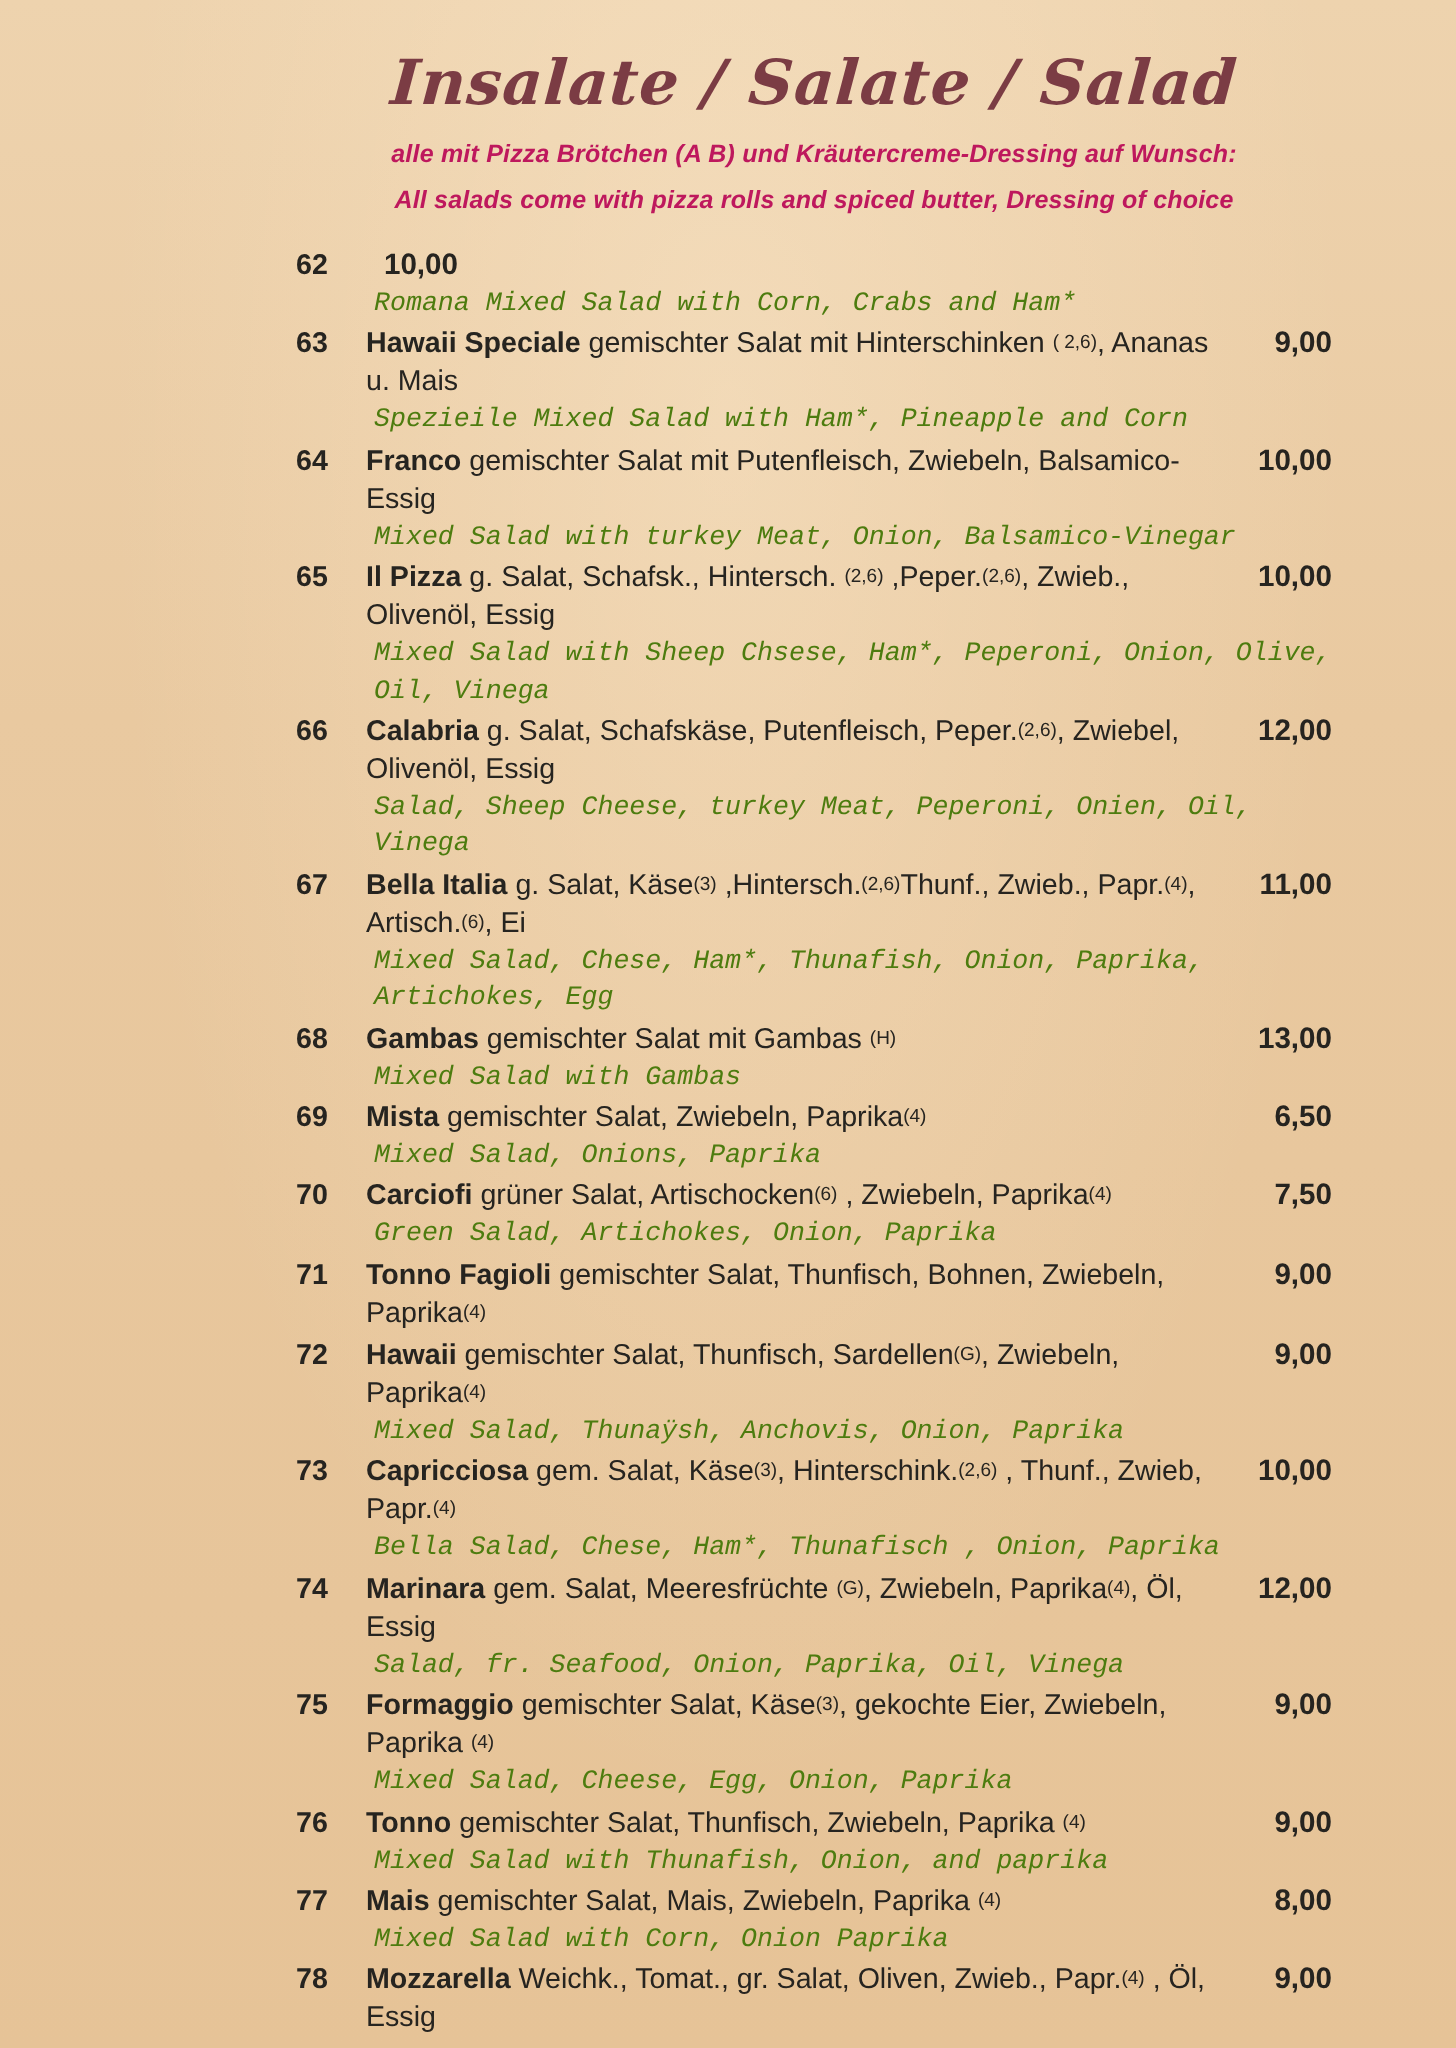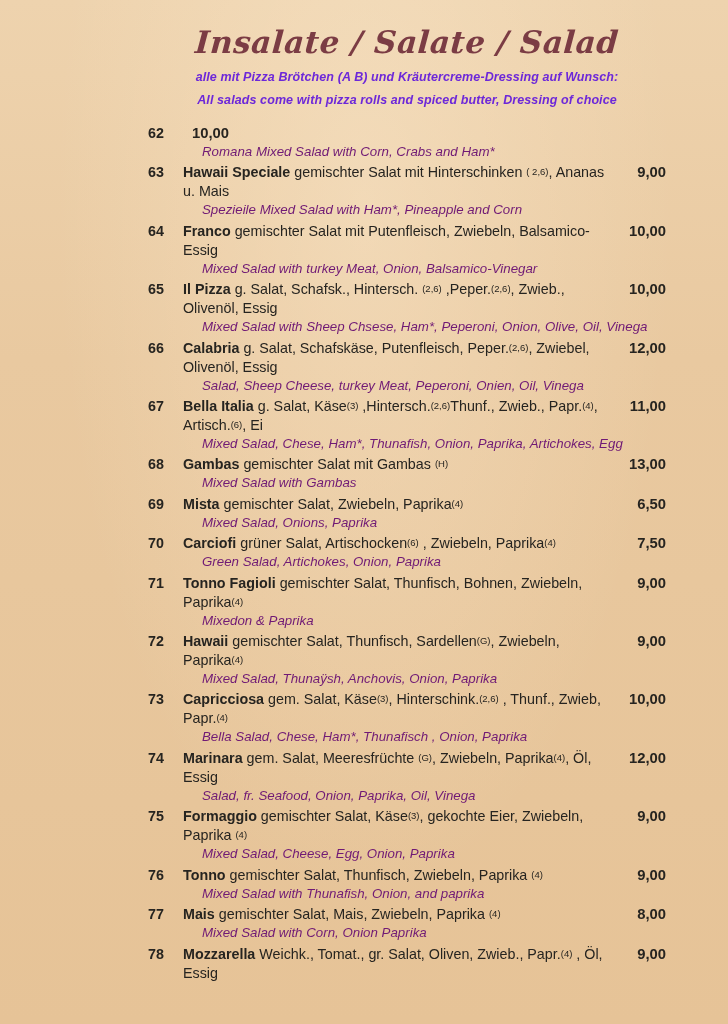--- a/index.html
+++ b/index.html
@@ -19,31 +19,31 @@
     font-family:"DejaVu Serif", serif;
     font-style:italic;font-weight:bold;
     font-size:31px;line-height:40px;
     color:#7b3c44;letter-spacing:.5px;
     transform:skewX(-4deg);
   }
   .sub{
     margin:0;
     font-style:italic;font-weight:bold;
     font-size:12.5px;line-height:22.5px;
-    color:#6d28d9;letter-spacing:.1px;
+    color:#be185d;letter-spacing:.1px;
   }
   .sub.first{margin-top:4px;}
   .items{margin-top:13px;}
   .item{margin-bottom:2px;}
   .l1{display:flex;align-items:flex-start;font-size:14.3px;line-height:19px;}
   .num{flex:none;width:35px;font-weight:bold;}
   .desc{flex:1;padding-right:6px;}
   .nm{font-weight:bold;}
   .price{flex:none;min-width:46px;text-align:right;font-weight:bold;font-size:14.8px;}
-  .l2{margin-left:54px;font-style:italic;font-size:13.3px;line-height:18.4px;color:#701a75;}
+  .l2{margin-left:39px;font-style:italic;font-size:13.3px;line-height:18.4px;color:#4d7c0f;font-family:Liberation Mono, monospace;}
   sup{font-size:9.5px;vertical-align:2px;line-height:0;}
 </style>
 </head>
 <body>
 
 <div class="wrap">
   <header>
     <h1 class="title">Insalate / Salate / Salad</h1>
     <p class="sub first">alle mit Pizza Brötchen (A B)  und Kräutercreme-Dressing auf Wunsch:</p>
     <p class="sub">All salads come with pizza rolls and spiced butter, Dressing of choice</p>
@@ -129,21 +129,20 @@
     </div>
     <div class="l2">Green Salad, Artichokes, Onion, Paprika</div>
   </div>
 
   <div class="item">
     <div class="l1">
       <span class="num">71</span>
       <span class="desc"><b class="nm">Tonno Fagioli</b> <span class="de">gemischter Salat, Thunfisch, Bohnen, Zwiebeln, Paprika<sup>(4)</sup></span></span>
       <span class="price">9,00</span>
     </div>
-    <div class="l2">Mixedon &amp; Paprika</div>
   </div>
 
   <div class="item">
     <div class="l1">
       <span class="num">72</span>
       <span class="desc"><b class="nm">Hawaii</b> <span class="de">gemischter Salat, Thunfisch, Sardellen<sup>(G)</sup>, Zwiebeln, Paprika<sup>(4)</sup></span></span>
       <span class="price">9,00</span>
     </div>
     <div class="l2">Mixed Salad, Thunaÿsh, Anchovis, Onion, Paprika</div>
   </div>

